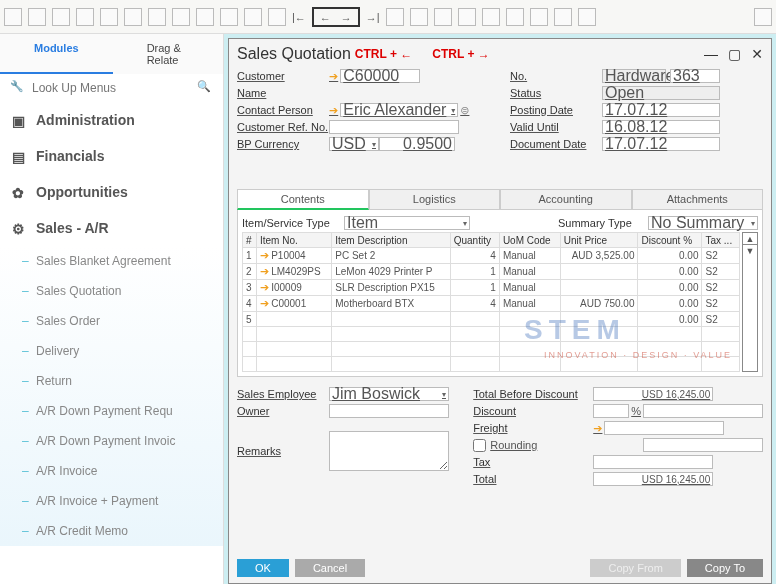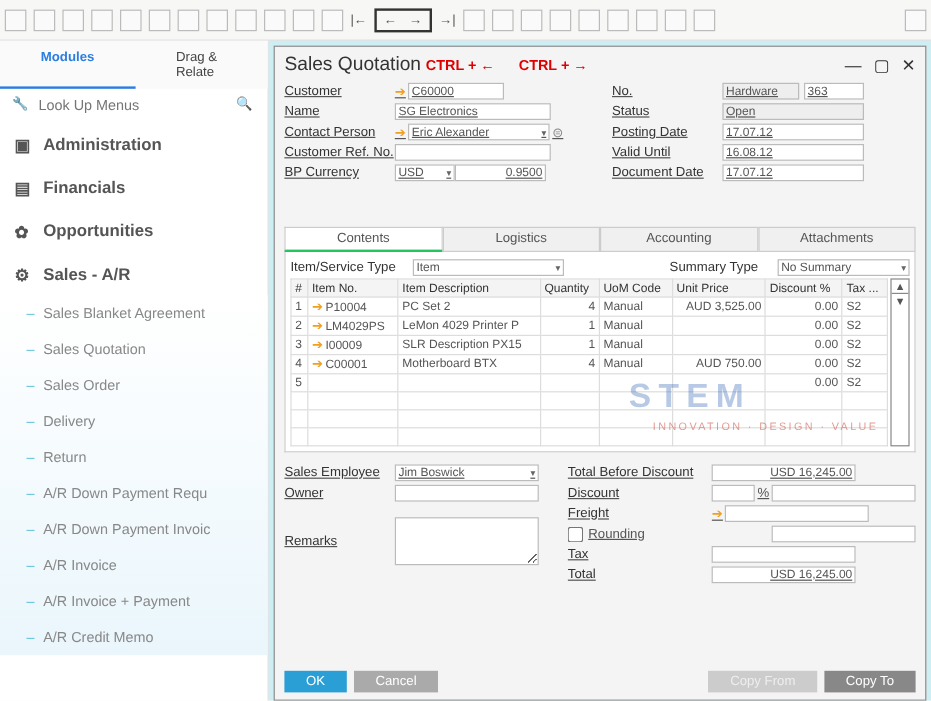--- a/index.html
+++ b/index.html
@@ -30,21 +30,21 @@
 .window { background: #f4f4f4; border: 1px solid #888; height: 100%; display: flex; flex-direction: column; }
 .titlebar { display: flex; align-items: center; padding: 6px 8px 4px 8px; }
 .titlebar h1 { font-size: 16px; font-weight: normal; color: #333; }
 .ctrl { color: #d00; font-weight: bold; font-size: 12px; margin-left: 4px; }
 .winctrls { margin-left: auto; display: flex; gap: 10px; font-size: 14px; color: #333; }
 
 .hdrgrid { display: flex; padding: 0 8px; gap: 20px; }
 .col { flex: 1; text-decoration: underline; }
 .row { display: flex; align-items: center; margin: 1px 0; height: 16px; }
 .lbl { width: 92px; color: #333; font-size: 11px; }
-.fld { border: 1px solid #bbb; height: 14px; background: #fff; font-size: 10px; padding: 4px 2px; display: flex; align-items: center; }
+.fld { border: 1px solid #bbb; height: 14px; background: #fff; font-size: 16px; padding: 4px 2px; display: flex; align-items: center; }
 .ro { background: #eee; }
 .ylarr { color: #f0a020; font-size: 11px; margin-right: 2px; }
 .dd::after { content: "▾"; font-size: 8px; margin-left: auto; color: #666; }
 
 .tabs2 { display: flex; margin: 36px 8px 0 8px; }
 .t2 { flex: 1; text-align: center; padding: 3px; border: 1px solid #ccc; background: #f0f0f0; font-size: 11px; cursor: pointer; }
 .t2.active { background: #fff; border-bottom: 2px solid #22c55e; }
 .content { margin: 0 8px; background: #fff; border: 1px solid #ccc; border-top: none; padding: 4px; }
 .optrow { display: flex; align-items: center; padding: 2px 0; }
 .optrow .lbl { width: 102px; }
@@ -160,21 +160,20 @@
 
       <div class="hdrgrid">
         <div class="col">
           <div class="row">
               <span class="lbl">Customer</span>
               <span class="ylarr">➔</span>
               <span class="fld" style="width:80px">C60000</span>
             </div>
           <div class="row">
               <span class="lbl">Name</span>
-              <span class="fld" style="width:130px">SG Electronics</span>
             </div>
           <div class="row">
               <span class="lbl">Contact Person</span>
               <span class="ylarr">➔</span>
               <span class="fld dd" style="width:118px">Eric Alexander</span>
               <span style="margin-left:2px;color:#888">⊜</span>
             </div>
           <div class="row">
               <span class="lbl">Customer Ref. No.</span>
               <span class="fld" style="width:130px"></span>

